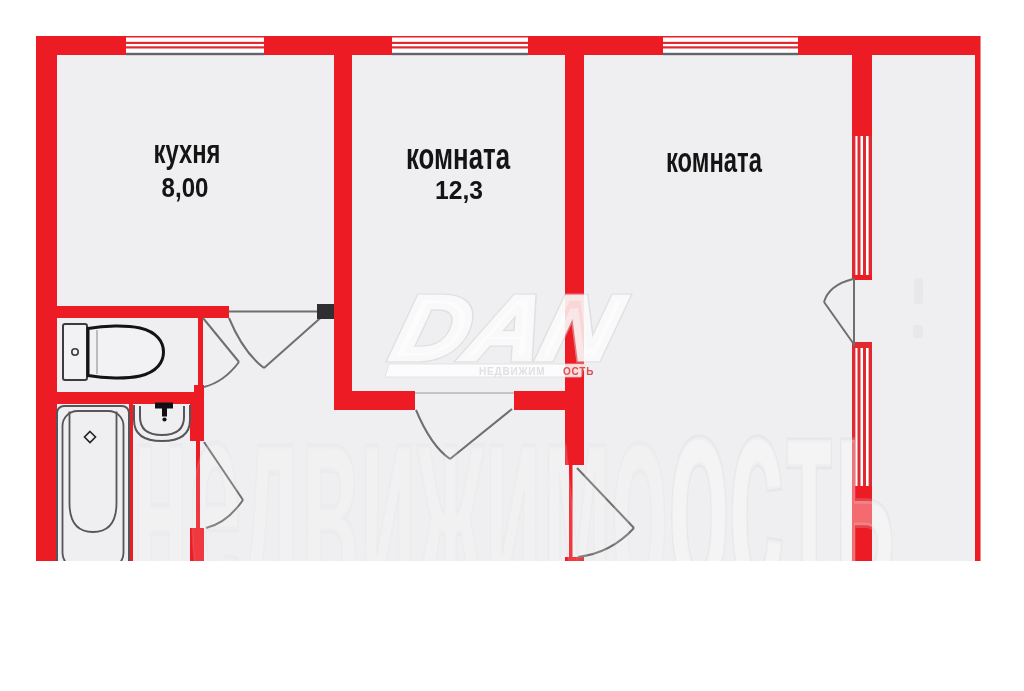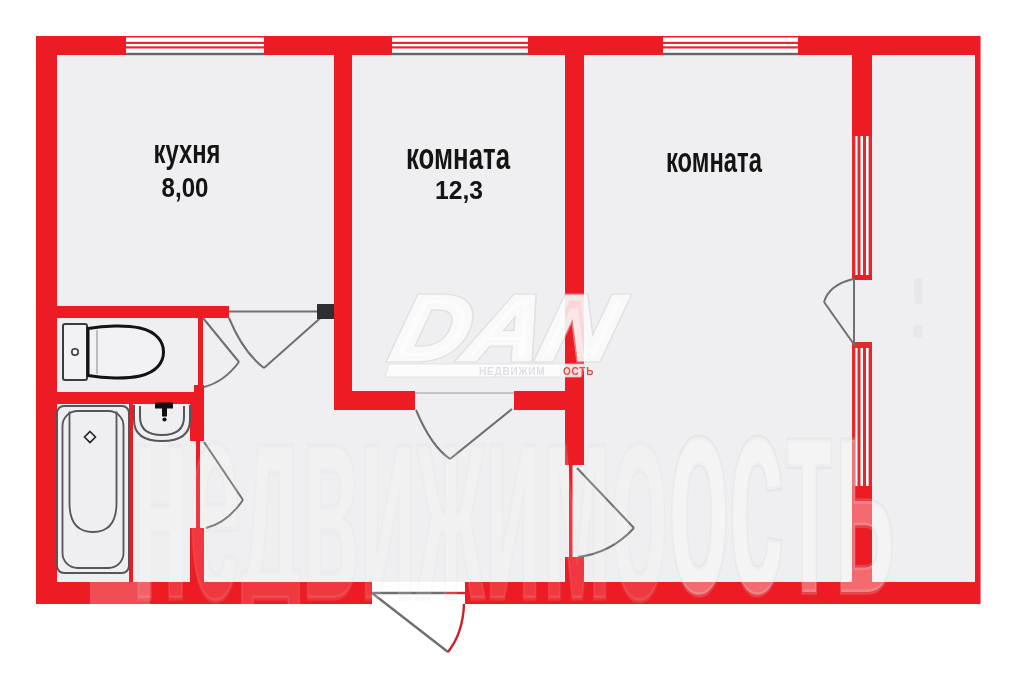--- a/index.html
+++ b/index.html
@@ -1,16 +1,16 @@
 <!DOCTYPE html>
 <html><head>
 <meta charset="utf-8">
 <style>
 html,body{margin:0;padding:0;background:#ffffff;}
-#plan{position:relative;width:1024px;height:691px;font-family:"Liberation Sans",sans-serif;}
+#plan{position:relative;width:1024px;height:561px;font-family:"Liberation Sans",sans-serif;}
 svg text{font-family:"Liberation Sans",sans-serif;}
 </style>
 </head>
 <body>
 <div id="plan">
 <svg width="1024" height="691" viewBox="0 0 1024 691">
 <defs>
         <clipPath id="cpwall">
           <rect x="0" y="0" width="1024" height="604"></rect>
         </clipPath>

